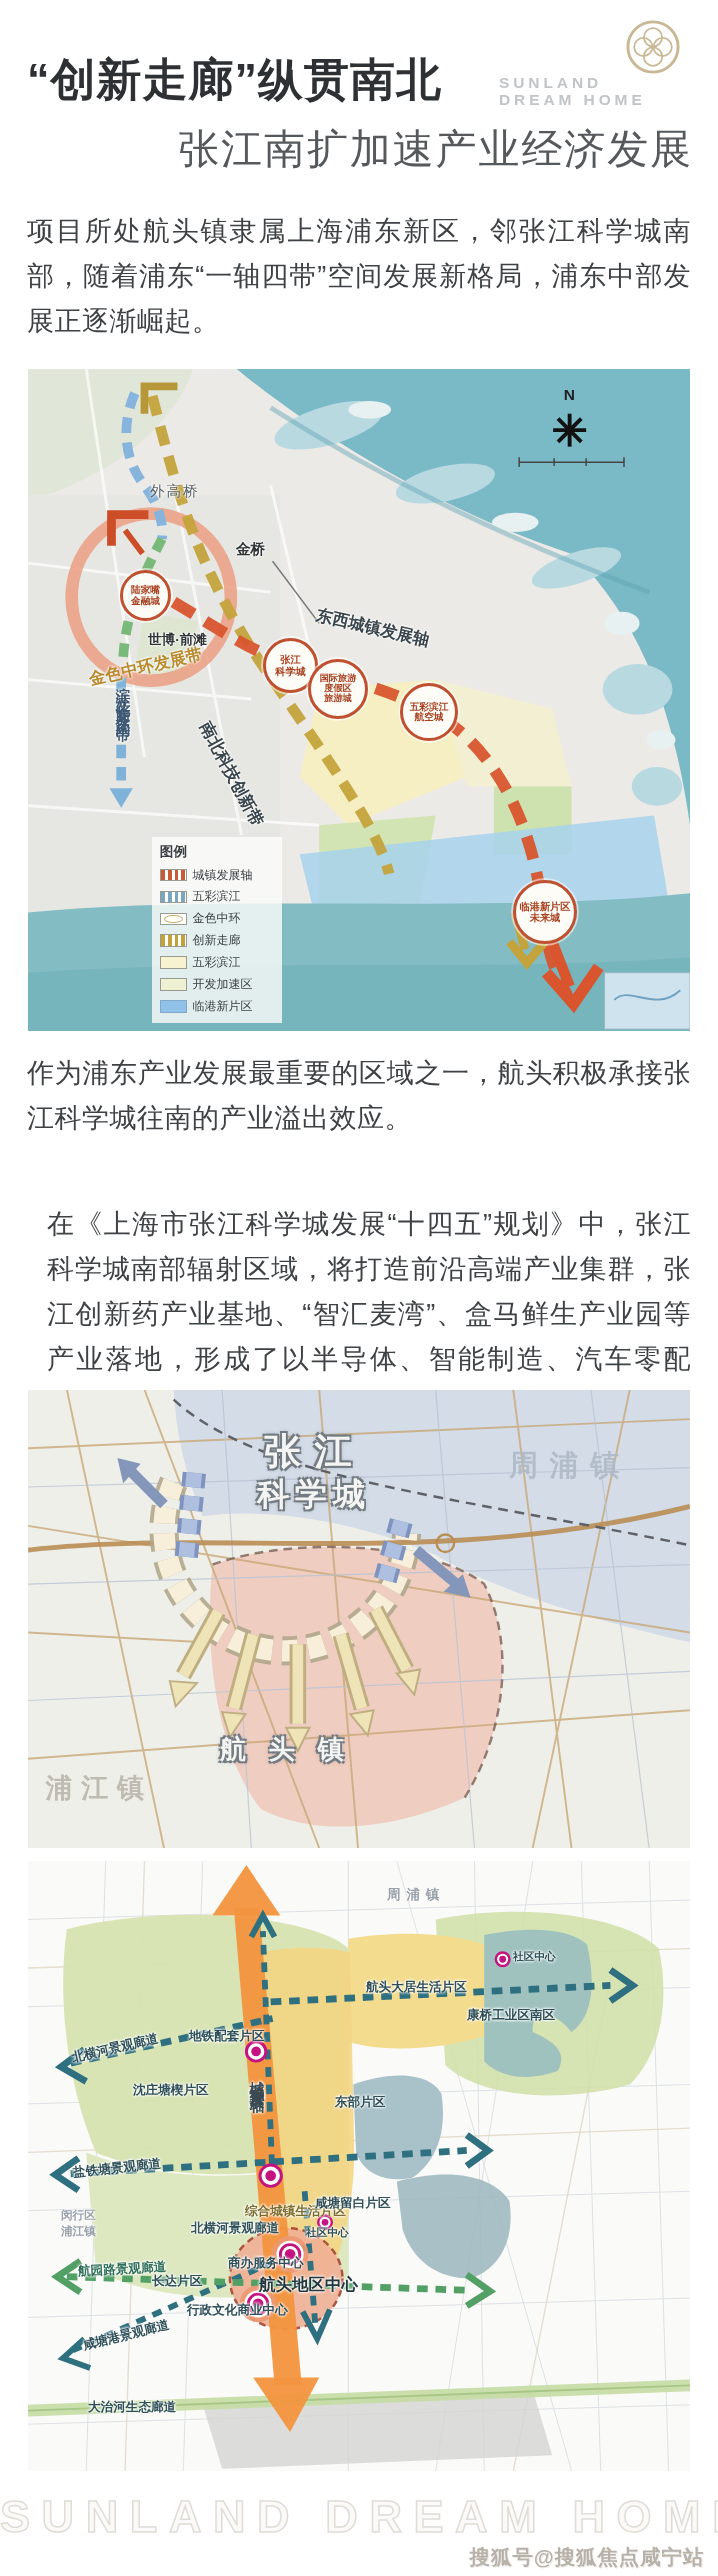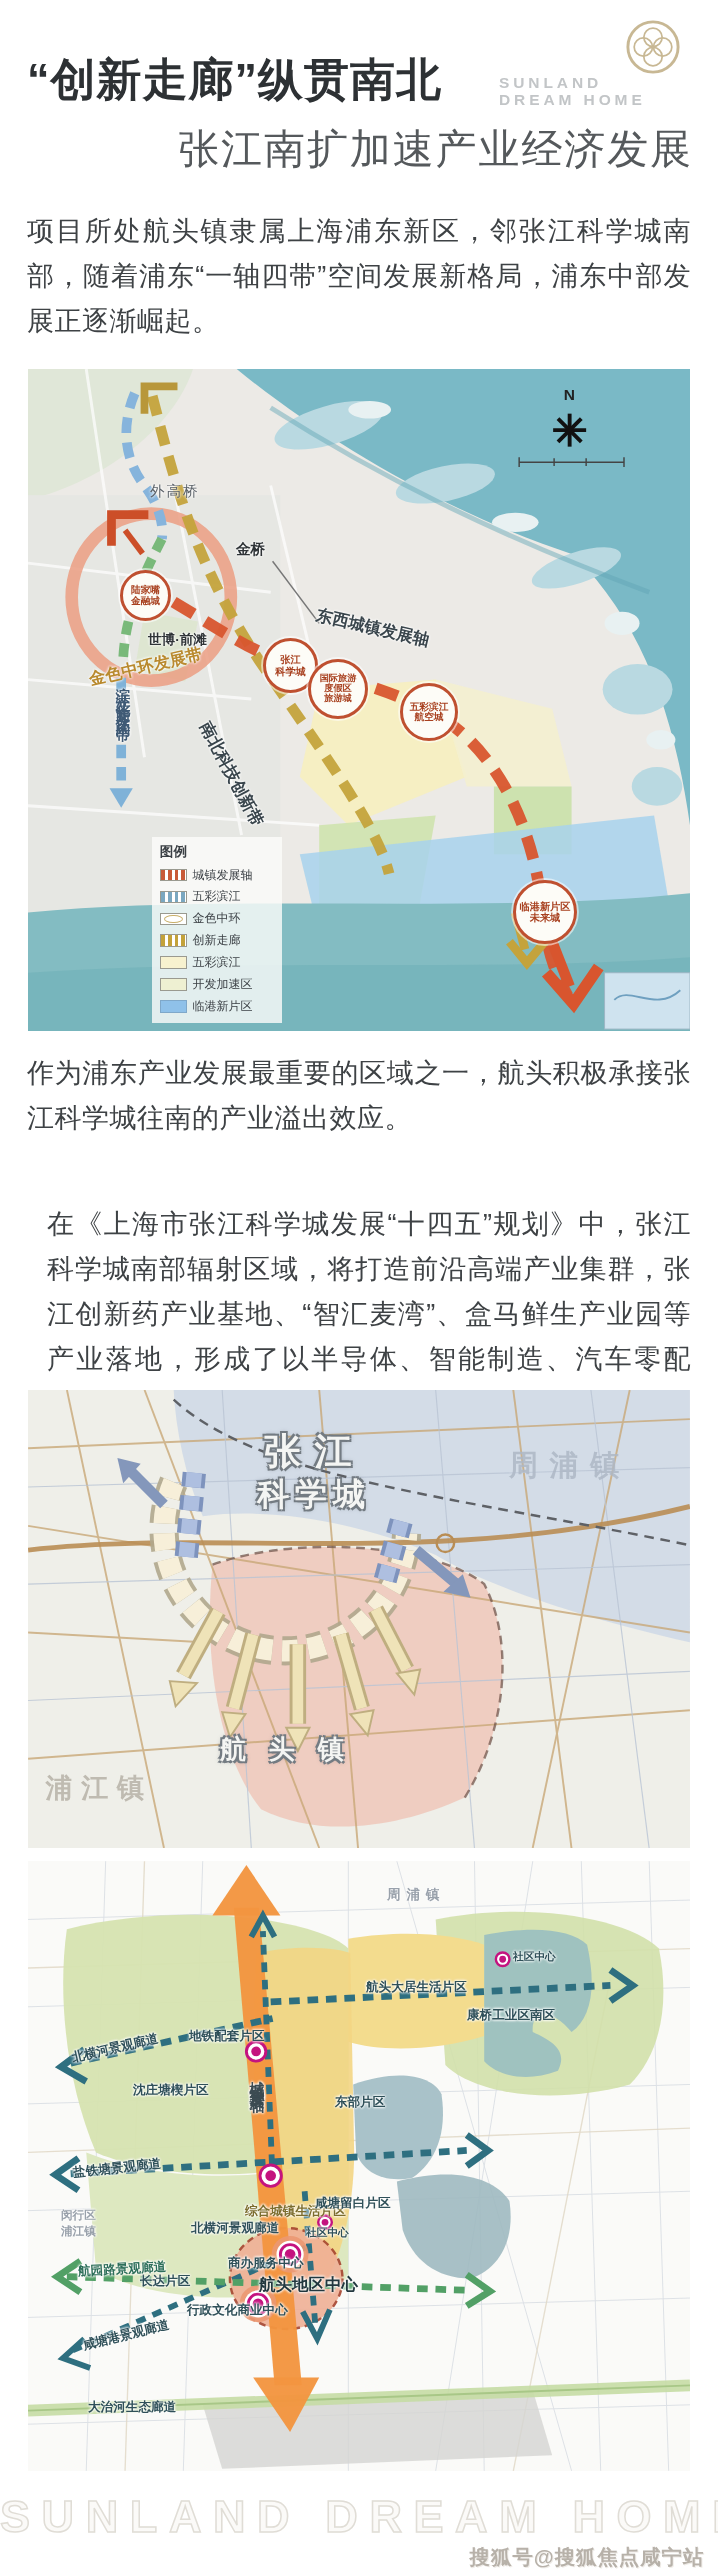--- a/index.html
+++ b/index.html
@@ -430,21 +430,21 @@
   <div class="m3-label m3-olive" style="left:217px;top:342px;">综合城镇生活片区</div>
   <div class="m3-label" style="left:287px;top:334px;">咸塘留白片区</div>
   <div class="m3-label m3-small" style="left:485px;top:89px;">社区中心</div>
   <div class="m3-label m3-small" style="left:278px;top:365px;">社区中心</div>
   <div class="m3-label" style="left:163px;top:359px;">北横河景观廊道</div>
   <div class="m3-label" style="left:338px;top:118px;">航头大居生活片区</div>
   <div class="m3-label" style="left:439px;top:146px;">康桥工业区南区</div>
   <div class="m3-label" style="left:200px;top:394px;">商办服务中心</div>
   <div class="m3-label m3-big" style="left:231px;top:413px;">航头地区中心</div>
   <div class="m3-label" style="left:159px;top:441px;">行政文化商业中心</div>
-  <div class="m3-label" style="left:112px;top:412px;text-align:right;">长达片区</div>
+  <div class="m3-label" style="left:124px;top:412px;text-align:right;">长达片区</div>
   <div class="m3-label m3-green" style="left:50px;top:400px;transform:rotate(-3deg);">航园路景观廊道</div>
   <div class="m3-label" style="left:54px;top:466px;transform:rotate(-14deg);">咸塘港景观廊道</div>
   <div class="m3-label" style="left:60px;top:538px;">大治河生态廊道</div>
   <div class="m3-label m3-faint" style="left:33px;top:347px;font-size:11.6px;">闵行区</div>
   <div class="m3-label m3-faint" style="left:33px;top:363px;font-size:11.6px;">浦江镇</div>
 </div>
 
 <div class="footer-brand">SUNLAND DREAM HOME</div>
 <div class="sohu">搜狐号@搜狐焦点咸宁站</div>
 

